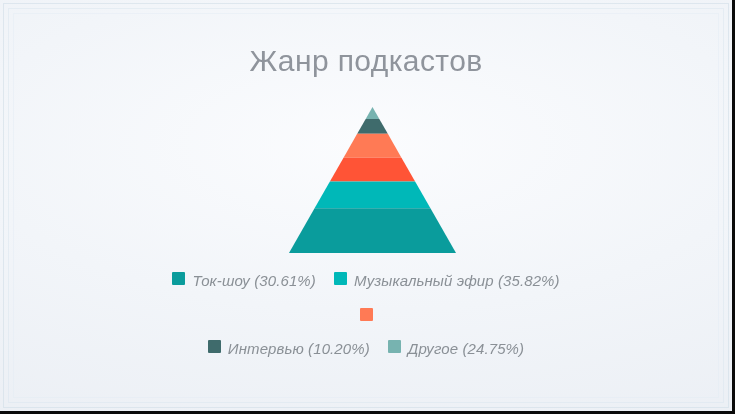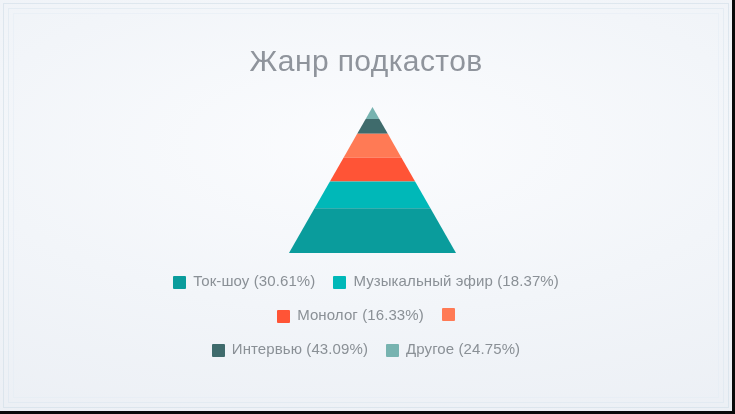--- a/index.html
+++ b/index.html
@@ -93,23 +93,24 @@
   }
   .legend-row {
     display: flex;
     justify-content: center;
     align-items: center;
     gap: 18px;
     height: 34px;
   }
   .legend-item {
     display: flex;
-    align-items: flex-end;
+    align-items: flex-start;
     gap: 7px;
     white-space: nowrap;
+    font-style: italic;
   }
   .legend-swatch {
     width: 13px;
     height: 13px;
     flex: 0 0 13px;
     border-radius: 1px;
   }
   .legend-label {
     font-size: 15px;
     color: #8a9096;
@@ -143,38 +144,34 @@
     </div>
 
     <div class="legend">
       <div class="legend-row">
         <div class="legend-item">
           <span class="legend-swatch" style="background: rgb(10, 156, 156);"></span>
           <span class="legend-label">Ток-шоу (30.61%)</span>
         </div>
         <div class="legend-item">
           <span class="legend-swatch" style="background: rgb(0, 184, 184);"></span>
-          <span class="legend-label">Музыкальный эфир (18.37%)</span>
+          <span class="legend-label">Музыкальный эфир (35.82%)</span>
         </div>
       </div>
 
       <div class="legend-row">
-        <div class="legend-item">
-          <span class="legend-swatch" style="background: rgb(255, 84, 54);"></span>
-          <span class="legend-label">Монолог (16.33%)</span>
-        </div>
         <div class="legend-item">
           <span class="legend-swatch" style="background: rgb(255, 122, 85);"></span>
         </div>
       </div>
 
       <div class="legend-row">
         <div class="legend-item">
           <span class="legend-swatch" style="background: rgb(63, 107, 108);"></span>
-          <span class="legend-label">Интервью (43.09%)</span>
+          <span class="legend-label">Интервью (10.20%)</span>
         </div>
         <div class="legend-item">
           <span class="legend-swatch" style="background: rgb(119, 179, 176);"></span>
           <span class="legend-label">Другое (24.75%)</span>
         </div>
       </div>
     </div>
 
   </div>
 </div>

